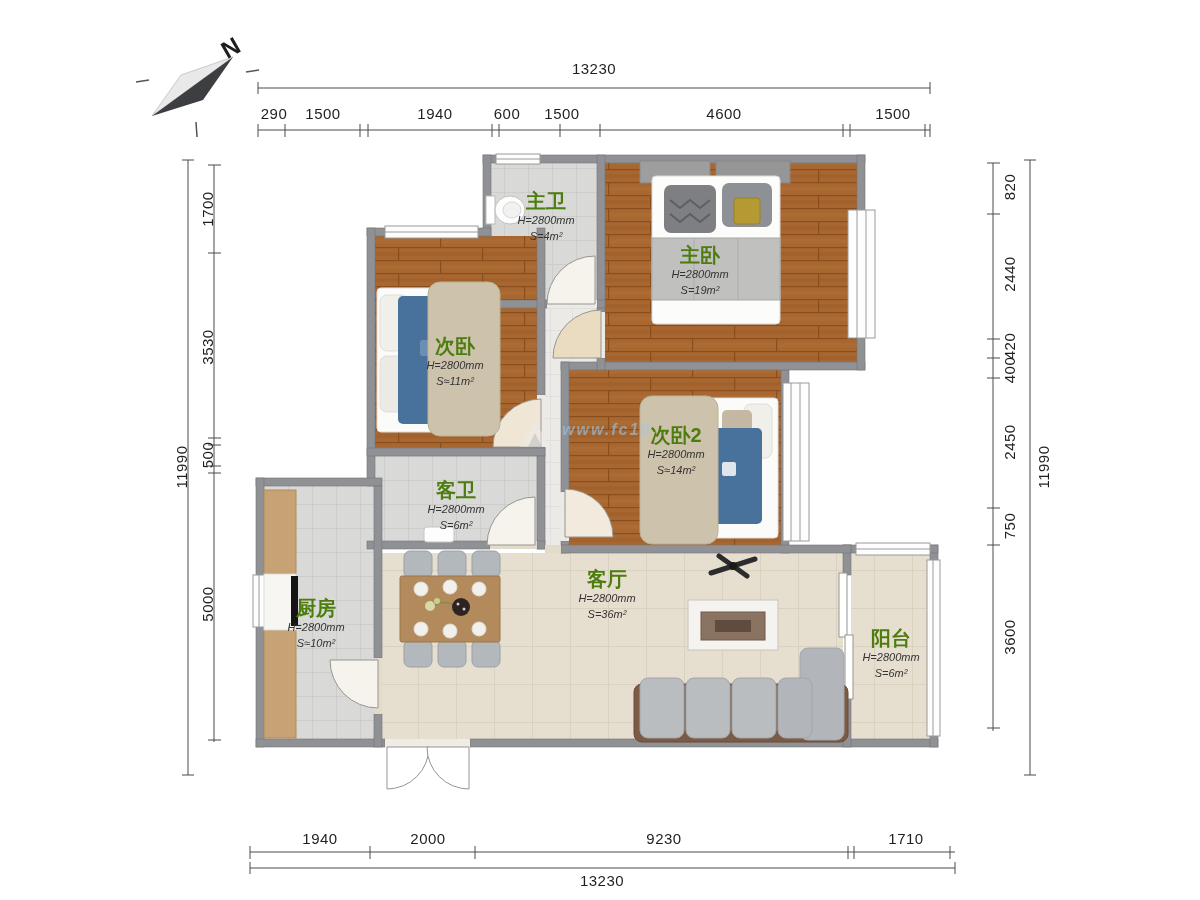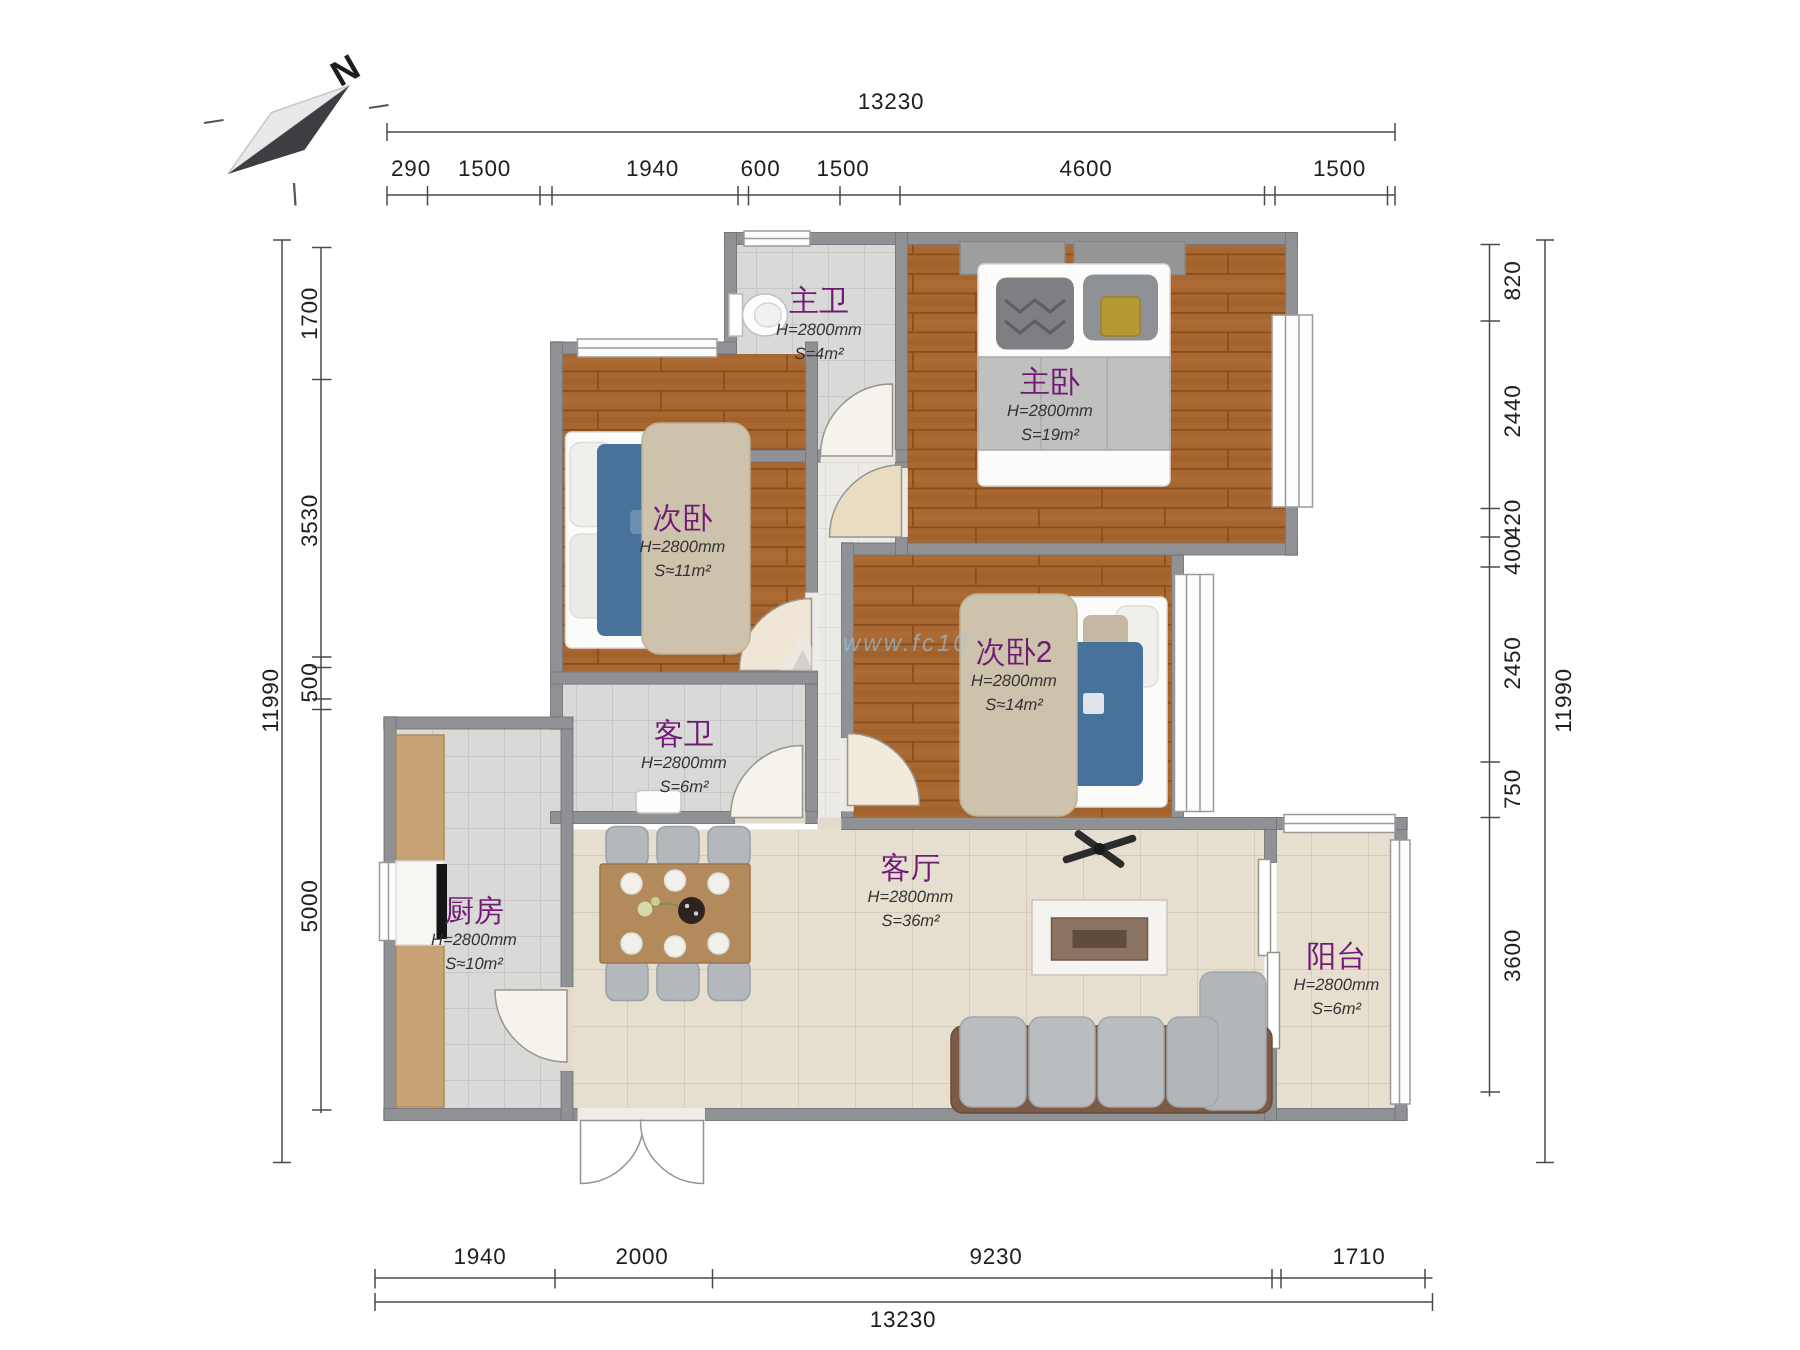--- a/index.html
+++ b/index.html
@@ -9,40 +9,40 @@
   }
   #plan-svg{position:absolute;left:0;top:0;z-index:1;}
   .dim{
     position:absolute;z-index:3;font-size:15px;font-weight:500;color:#1f1f1f;
     letter-spacing:.5px;transform:translate(-50%,-50%);white-space:nowrap;
   }
   .dim-rot{transform:translate(-50%,-50%) rotate(-90deg);}
   .room-label{
     position:absolute;z-index:4;transform:translateX(-50%);text-align:center;white-space:nowrap;
   }
-  .room-name{font-size:20px;font-weight:400;color:#701a75;line-height:1.15;}
+  .room-name{font-size:20px;font-weight:700;color:#4d7c0f;line-height:1.15;}
   .room-meta{font-size:11px;font-weight:500;color:#333;line-height:1.45;font-style:italic;}
   .disclaimer{
     position:absolute;left:120px;top:811px;z-index:3;font-size:15px;color:#111;
     letter-spacing:1px;white-space:nowrap;
   }
   .compass-n{
     position:absolute;left:222px;top:34px;z-index:4;font-size:24px;font-weight:700;
     color:#1d1d1f;transform:rotate(-30deg);
   }
   .watermark{
     position:absolute;left:518px;top:418px;z-index:2;display:flex;align-items:flex-start;gap:10px;
   }
   .wm-col{display:flex;flex-direction:column;}
   .wm-brand{
     font-size:27px;font-weight:700;letter-spacing:8px;color:rgba(232,232,232,0.62);
     text-shadow:0 0 2px rgba(120,120,120,0.25);
   }
   .wm-url{
-    font-size:16px;font-weight:400;font-style:italic;letter-spacing:2px;
+    font-size:16px;font-weight:700;font-style:italic;letter-spacing:2px;
     color:rgba(150,200,238,0.6);margin-top:3px;
   }
 </style>
 </head>
 <body>
 
 <div id="app">
 
   <svg id="plan-svg" width="1200" height="900" viewBox="0 0 1200 900">
     <defs>

